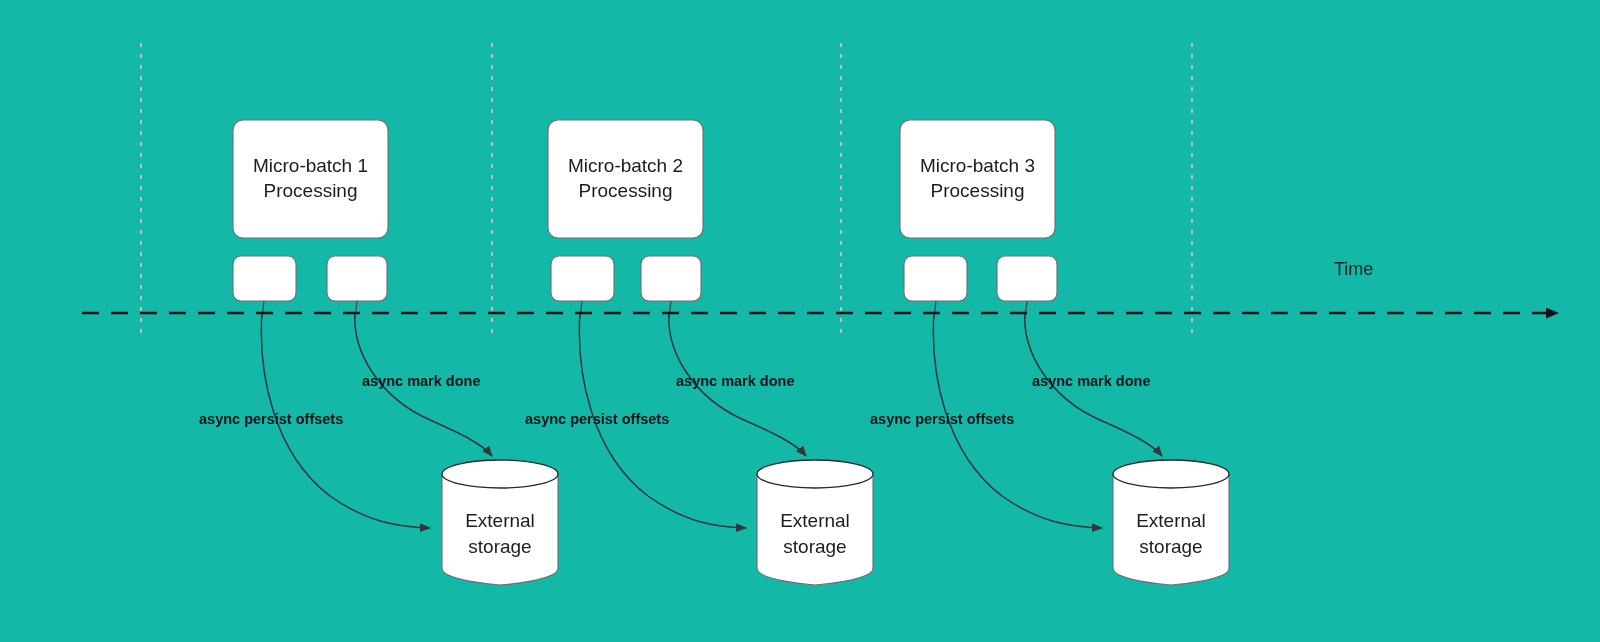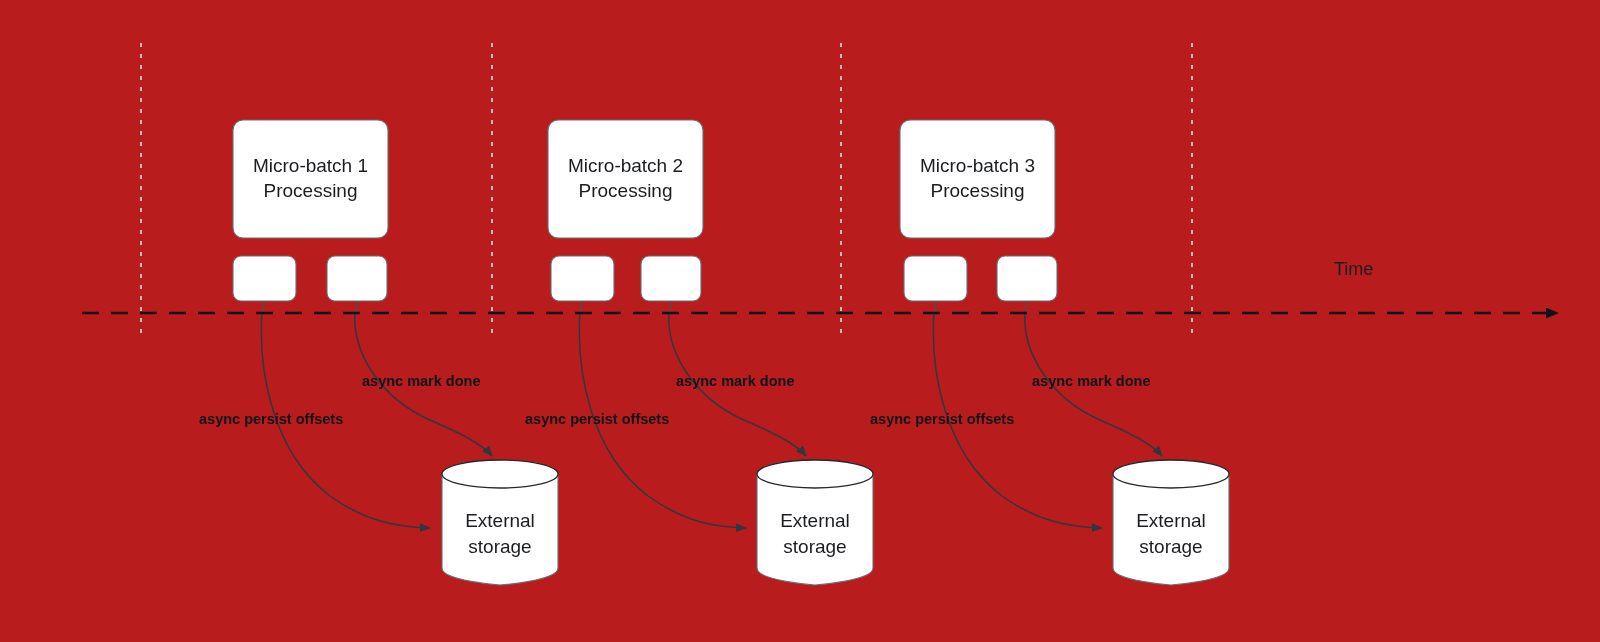--- a/index.html
+++ b/index.html
@@ -7,21 +7,21 @@
     padding: 0;
     background: #ffffff;
   }
   body {
     font-family: "Liberation Sans", sans-serif;
   }
   #diagram-root {
     position: relative;
     width: 1600px;
     height: 642px;
-    background: #b91c1c;
+    background: #14b8a6;
     overflow: hidden;
   }
   #diagram-svg {
     position: absolute;
     top: 0;
     left: 0;
     width: 1600px;
     height: 642px;
   }
   .node-label {

